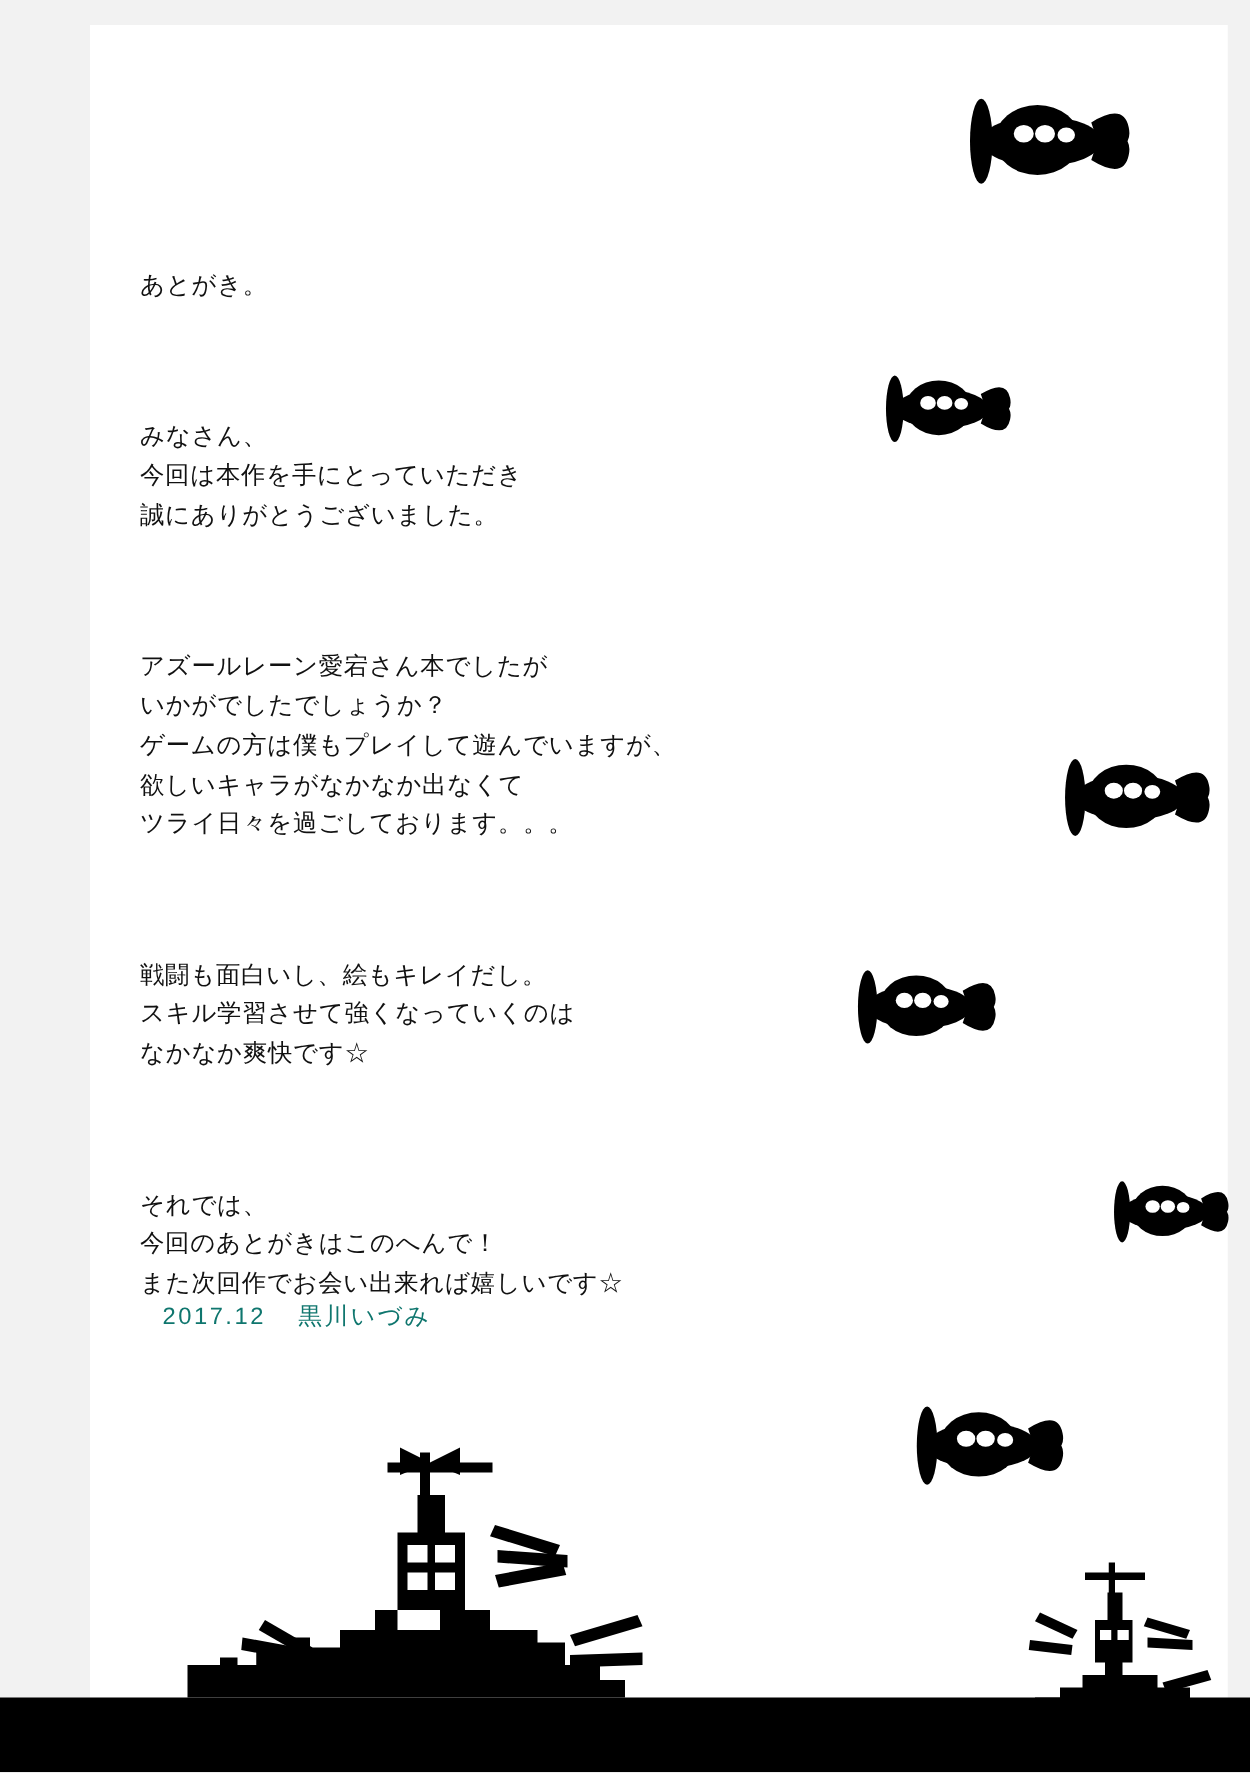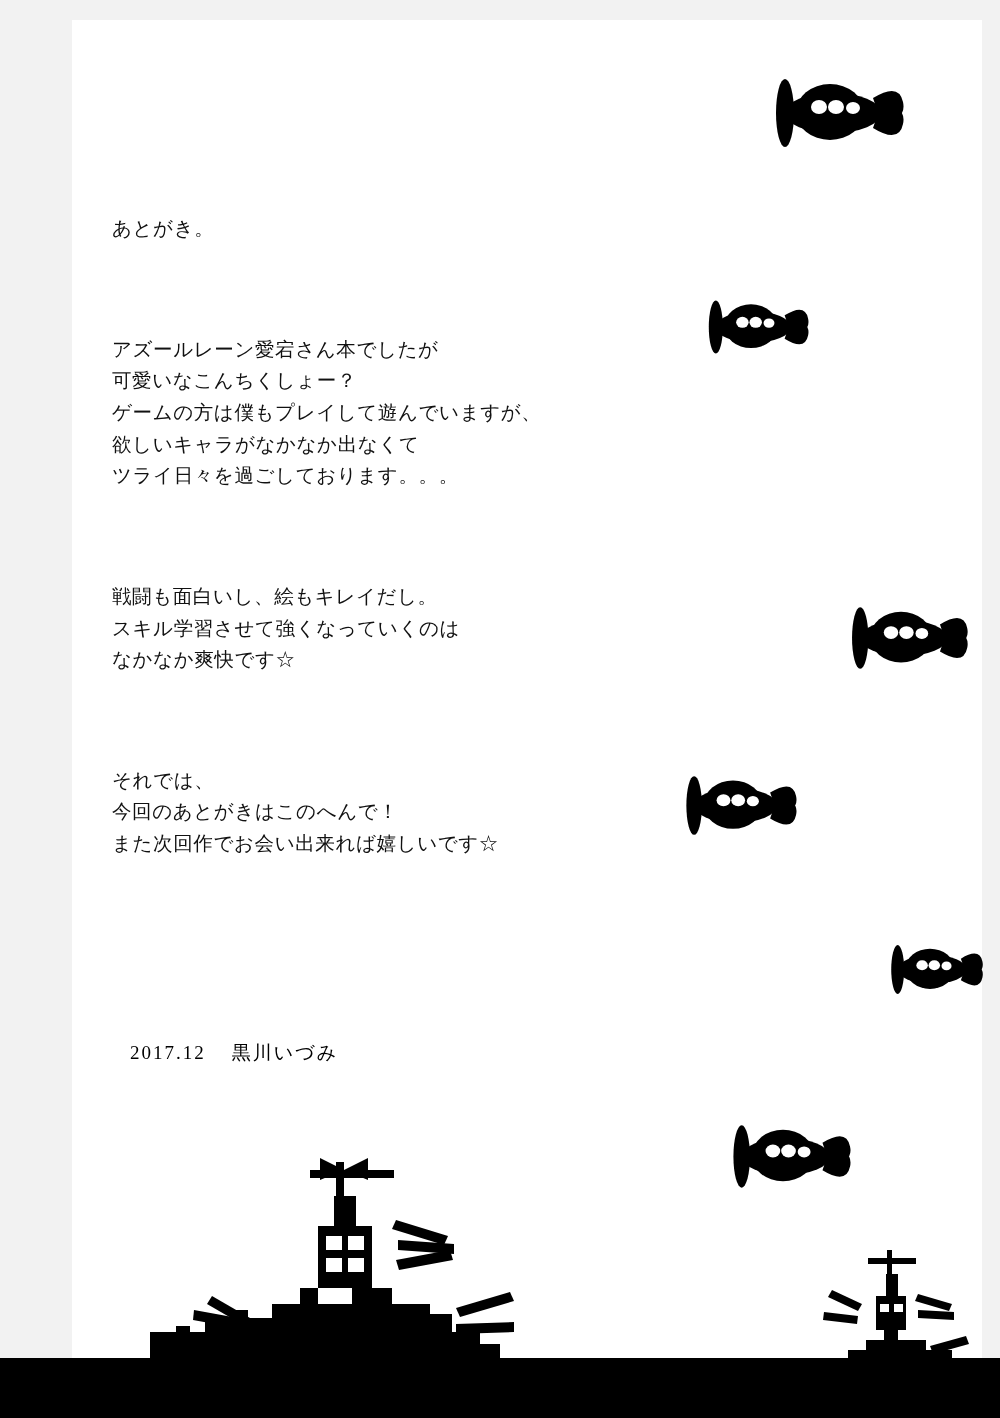--- a/index.html
+++ b/index.html
@@ -6,21 +6,21 @@
     margin: 0;
     padding: 0;
     background: #ffffff;
   }
   .page {
     position: relative;
     width: 1000px;
     height: 1418px;
     background: #ffffff;
     overflow: hidden;
-    font-family: Liberation Serif, serif;
+    font-family: Liberation Sans, sans-serif;
   }
 
   
   .margin-band {
     position: absolute;
     background: #f2f2f2;
   }
   .margin-left  { left: 0;    top: 0;   width: 72px;  height: 1418px; }
   .margin-right { right: 0;   top: 0;   width: 18px;  height: 1418px; }
   .margin-top   { left: 0;    top: 0;   width: 1000px; height: 20px; }
@@ -60,21 +60,21 @@
   }
   .para { margin: 0 0 26px 0; }
   .para:last-child { margin-bottom: 0; }
 
   .signature {
     position: absolute;
     left: 58px;
     top: 1020px;
     font-size: 19px;
     letter-spacing: 2px;
-    color: #000000;
+    color: #0f766e;
   }
   .signature .date { margin-right: 26px; }
 
   
   .bottom-art {
     position: absolute;
     left: 0;
     bottom: 0;
     width: 1000px;
     height: 300px;
@@ -99,22 +99,25 @@
 
   <div class="margin-band margin-left"></div>
   <div class="margin-band margin-right"></div>
   <div class="margin-band margin-top"></div>
   <div class="margin-band margin-bottom"></div>
 
   <div class="paper">
 
     <div class="afterword">
       <p class="para">あとがき。</p>
+      <p class="para">みなさん、
+今回は本作を手にとっていただき
+誠にありがとうございました。</p>
       <p class="para">アズールレーン愛宕さん本でしたが
-可愛いなこんちくしょー？
+いかがでしたでしょうか？
 ゲームの方は僕もプレイして遊んでいますが、
 欲しいキャラがなかなか出なくて
 ツライ日々を過ごしております。。。</p>
       <p class="para">戦闘も面白いし、絵もキレイだし。
 スキル学習させて強くなっていくのは
 なかなか爽快です☆</p>
       <p class="para">それでは、
 今回のあとがきはこのへんで！
 また次回作でお会い出来れば嬉しいです☆</p>
     </div>

